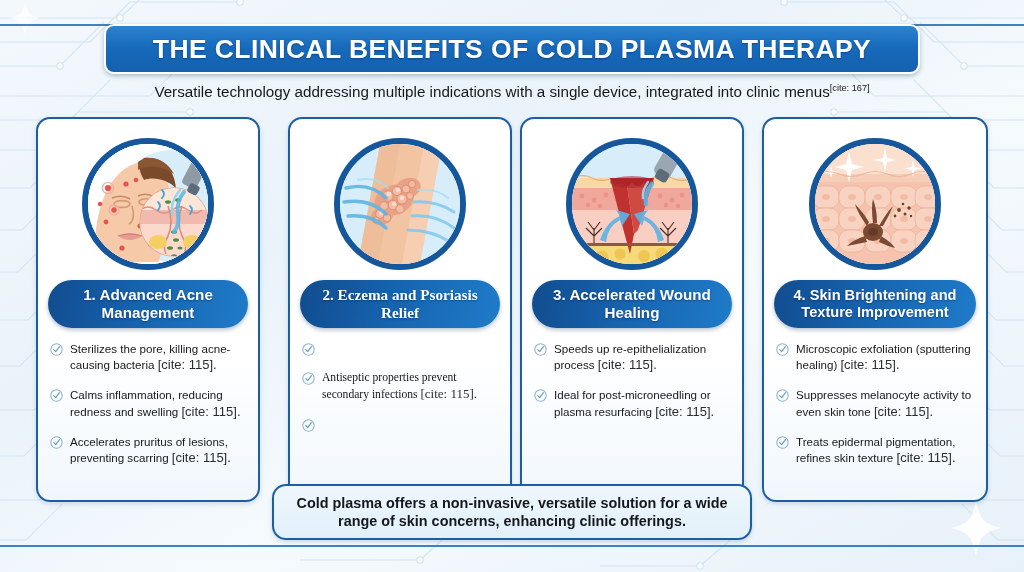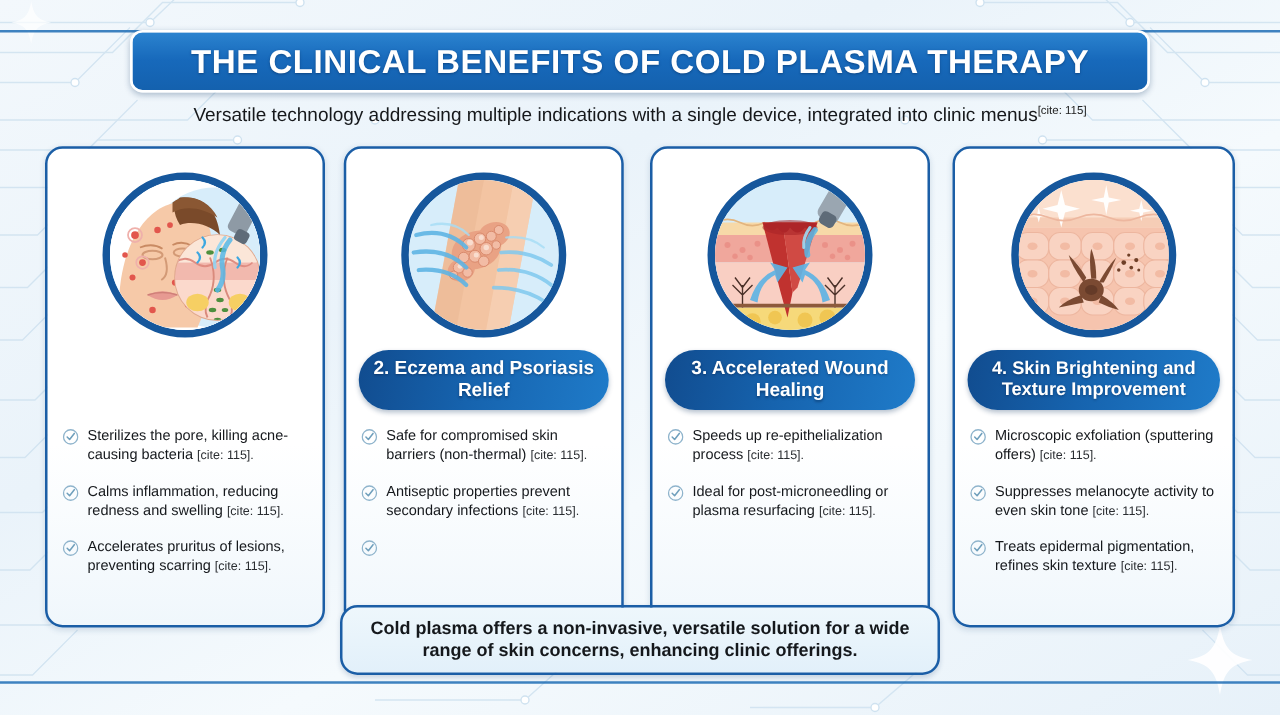--- a/index.html
+++ b/index.html
@@ -58,21 +58,21 @@
 
   .card {
     position: absolute; top: 0; width: 224px; height: 385px;
     background: linear-gradient(180deg, #ffffff 0%, #ffffff 62%, #f0f7fc 100%);
     border: 2px solid #1b5ea6;
     border-radius: 14px;
     box-shadow: 0 2px 5px rgba(20,60,110,.16);
     overflow: hidden;
   }
   .card.c1 { left: 36px;  }
-  .card.c2 { left: 275px; }
+  .card.c2 { left: 288px; font-family: Liberation Serif, serif; }
   .card.c3 { left: 520px; }
   .card.c4 { left: 762px; width: 226px; }
 
   
   .illus-wrap {
     position: absolute; top: 12px; left: 0; width: 100%; height: 145px;
     display: flex; align-items: center; justify-content: center;
   }
   .illus {
     width: 132px; height: 132px; border-radius: 50%;
@@ -102,21 +102,21 @@
   
   .bullets {
     position: absolute; top: 222px; left: 12px; right: 10px;
   }
   .bullet { display: flex; gap: 7px; margin-bottom: 14px; }
   .bullet .chk { flex: 0 0 auto; margin-top: 2px; }
   .bullet .chk svg { display: block; }
   .bullet .btxt {
     font-size: 11.6px; line-height: 1.32; color: #15181c;
   }
-  .bullet .cite { font-size: 10px; color: #2a2d31; }
+  .bullet .cite { font-size: 13px; color: #2a2d31; }
 
   
   .foot-rule {
     position: absolute; top: 545px; left: 0; width: 1024px; height: 2px;
     background: #1f6db5; opacity: .85;
   }
   .footer {
     position: absolute; top: 484px; left: 272px; width: 480px; height: 56px;
     background: linear-gradient(180deg, #eef7fc 0%, #e2f0fa 100%);
     border: 2px solid #1b5ea6;
@@ -203,21 +203,21 @@
   </svg>
 
   <div class="title-rule"></div>
   <div class="title-row">
     <div class="title-pill">
       <span>THE CLINICAL BENEFITS OF COLD PLASMA THERAPY</span>
     </div>
   </div>
 
   <div class="subtitle">
-    <span>Versatile technology addressing multiple indications with a single device, integrated into clinic menus</span><span class="cite">[cite: 115]</span>
+    <span>Versatile technology addressing multiple indications with a single device, integrated into clinic menus</span><span class="cite">[cite: 167]</span>
   </div>
 
   <div class="cards">
 
     <div class="card c1">
       <div class="illus-wrap">
         <div class="illus">
           <svg viewBox="0 0 120 120">
             <rect width="120" height="120" fill="#ffffff"></rect>
             <path d="M0 0 H120 V120 H52 A56 56 0 0 0 0 64 Z" fill="#ffffff"></path>
@@ -282,20 +282,23 @@
               <path d="M92 46 q-10 12 -8 24" stroke="#8fd4f3" stroke-width="2.6" fill="none" opacity=".9" stroke-linecap="round"></path>
               <g stroke="#3ea7e0" stroke-width="1.8" fill="none" stroke-linecap="round">
                 <path d="M74 46 q4 4 0 8"></path>
                   <path d="M70 58 q4 4 0 8"></path>
                   <path d="M102 62 q4 4 0 8"></path>
               </g>
             </g>
           </svg>
         </div>
       </div>
+      <div class="card-head">
+        <span>1. Advanced Acne Management</span>
+      </div>
       <div class="bullets">
         <div class="bullet">
           <span class="chk">
             <svg width="13" height="13" viewBox="0 0 16 16">
                 <circle cx="8" cy="8" r="7" fill="none" stroke="#8fb4cc" stroke-width="1.3"></circle>
                 <path d="M4.6 8.2 L7 10.6 L11.6 4.6" fill="none" stroke="#6f9fbc" stroke-width="1.5" stroke-linecap="round" stroke-linejoin="round"></path>
               </svg>
           </span>
           <span class="btxt"><span>Sterilizes the pore, killing acne-causing bacteria </span><span class="cite">[cite: 115].</span></span>
         </div>
@@ -376,21 +379,20 @@
         <span>2. Eczema and Psoriasis Relief</span>
       </div>
       <div class="bullets">
         <div class="bullet">
           <span class="chk">
             <svg width="13" height="13" viewBox="0 0 16 16">
                 <circle cx="8" cy="8" r="7" fill="none" stroke="#8fb4cc" stroke-width="1.3"></circle>
                 <path d="M4.6 8.2 L7 10.6 L11.6 4.6" fill="none" stroke="#6f9fbc" stroke-width="1.5" stroke-linecap="round" stroke-linejoin="round"></path>
               </svg>
           </span>
-          <span class="btxt"><span>Safe for compromised skin barriers (non-thermal) </span><span class="cite">[cite: 115].</span></span>
         </div>
         <div class="bullet">
           <span class="chk">
             <svg width="13" height="13" viewBox="0 0 16 16">
                 <circle cx="8" cy="8" r="7" fill="none" stroke="#8fb4cc" stroke-width="1.3"></circle>
                 <path d="M4.6 8.2 L7 10.6 L11.6 4.6" fill="none" stroke="#6f9fbc" stroke-width="1.5" stroke-linecap="round" stroke-linejoin="round"></path>
               </svg>
           </span>
           <span class="btxt"><span>Antiseptic properties prevent secondary infections </span><span class="cite">[cite: 115].</span></span>
         </div>
@@ -561,21 +563,21 @@
         <span>4. Skin Brightening and Texture Improvement</span>
       </div>
       <div class="bullets">
         <div class="bullet">
           <span class="chk">
             <svg width="13" height="13" viewBox="0 0 16 16">
                 <circle cx="8" cy="8" r="7" fill="none" stroke="#8fb4cc" stroke-width="1.3"></circle>
                 <path d="M4.6 8.2 L7 10.6 L11.6 4.6" fill="none" stroke="#6f9fbc" stroke-width="1.5" stroke-linecap="round" stroke-linejoin="round"></path>
               </svg>
           </span>
-          <span class="btxt"><span>Microscopic exfoliation (sputtering offers) </span><span class="cite">[cite: 115].</span></span>
+          <span class="btxt"><span>Microscopic exfoliation (sputtering healing) </span><span class="cite">[cite: 115].</span></span>
         </div>
         <div class="bullet">
           <span class="chk">
             <svg width="13" height="13" viewBox="0 0 16 16">
                 <circle cx="8" cy="8" r="7" fill="none" stroke="#8fb4cc" stroke-width="1.3"></circle>
                 <path d="M4.6 8.2 L7 10.6 L11.6 4.6" fill="none" stroke="#6f9fbc" stroke-width="1.5" stroke-linecap="round" stroke-linejoin="round"></path>
               </svg>
           </span>
           <span class="btxt"><span>Suppresses melanocyte activity to even skin tone </span><span class="cite">[cite: 115].</span></span>
         </div>

